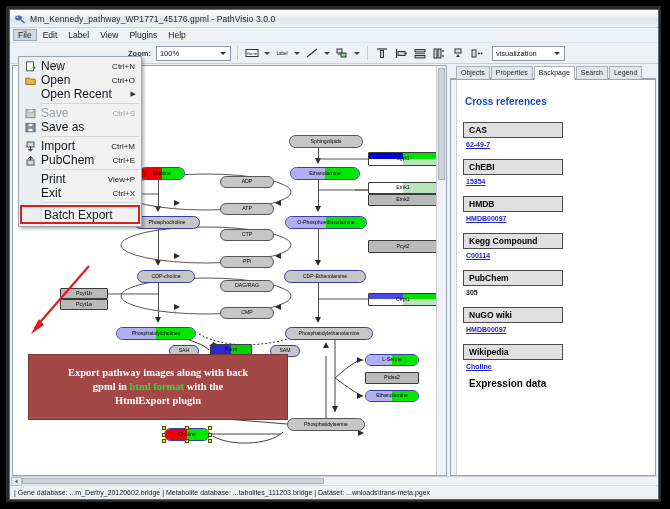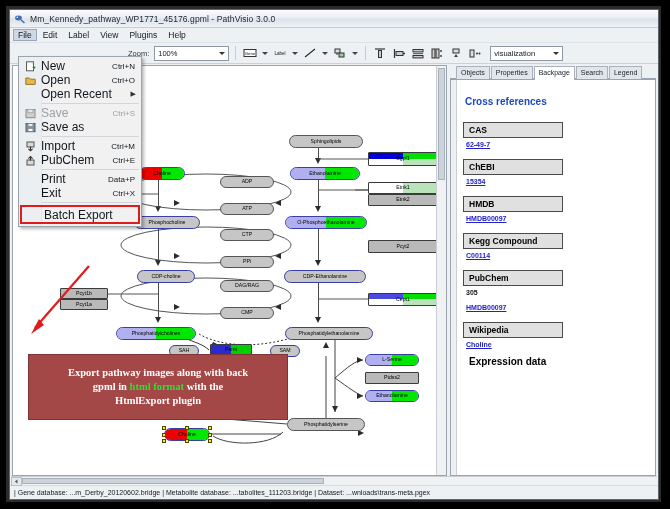--- a/index.html
+++ b/index.html
@@ -23,21 +23,21 @@
   
   .menubar{height:14px;flex:0 0 14px;background:#eef1f4;display:flex;align-items:center;
            padding-left:3px;border-bottom:1px solid #dfe4e9;position:relative;z-index:40;}
   .menu-item{font-size:8.5px;color:#12181f;padding:1px 5px;margin-right:1px;white-space:nowrap;}
   .menu-item.active{background:#cfd8e3;border:1px solid #9aa8bb;padding:0px 4px;}
 
   
   .toolbar{height:20px;flex:0 0 20px;background:#eef1f4;border-bottom:1px solid #c9d0d8;
            display:flex;align-items:center;padding-left:3px;gap:3px;}
   .tbsep{width:1px;height:14px;background:#c3cbd4;margin:0 3px;}
-  .zoomlabel{font-size:7.5px;color:#2b3440;margin-right:2px;}
+  .zoomlabel{font-size:7.5px;color:#2b3440;margin-right:2px;font-weight:bold;}
   .combo{height:13px;background:#fff;border:1px solid #8d98a4;display:flex;align-items:center;
          font-size:7.5px;color:#101820;padding-left:3px;position:relative;}
   .combo .arw{position:absolute;right:1px;top:0;bottom:0;width:11px;display:flex;align-items:center;justify-content:center;}
   .combo .arw:before{content:"";border-left:3px solid transparent;border-right:3px solid transparent;border-top:3px solid #333;}
   .zoomcombo{width:70px;}
   .viscombo{width:68px;margin-left:4px;}
   .tbtn{width:16px;height:16px;display:flex;align-items:center;justify-content:center;}
   .tbtn svg{display:block;}
   .dd{width:8px;height:14px;display:flex;align-items:center;justify-content:center;}
   .dd:before{content:"";border-left:3px solid transparent;border-right:3px solid transparent;border-top:3px solid #3b4450;}
@@ -463,21 +463,21 @@
         </div>
         <div class="sidepanel">
           <div class="sideleftbar"></div>
           <div class="xref-title">Cross references</div>
           <div id="xrefs">
               <div class="xrow"><div class="xhdr">CAS</div><div class="xval"><a href="#">62-49-7</a></div></div>
               <div class="xrow"><div class="xhdr">ChEBI</div><div class="xval"><a href="#">15354</a></div></div>
               <div class="xrow"><div class="xhdr">HMDB</div><div class="xval"><a href="#">HMDB00097</a></div></div>
               <div class="xrow"><div class="xhdr">Kegg Compound</div><div class="xval"><a href="#">C00114</a></div></div>
               <div class="xrow"><div class="xhdr">PubChem</div><div class="xval plain">305</div></div>
-              <div class="xrow"><div class="xval"><a href="#">HMDB00097</a></div></div>
+              <div class="xrow"><div class="xhdr">NuGO wiki</div><div class="xval"><a href="#">HMDB00097</a></div></div>
               <div class="xrow"><div class="xhdr">Wikipedia</div><div class="xval"><a href="#">Choline</a></div></div>
             </div>
           <div class="expr">Expression data</div>
         </div>
       </div>
     </div>
 
     <div class="hscrollbar">
       <div class="hsq">
         <svg width="5" height="5">
@@ -559,21 +559,21 @@
                 <path d="M5.5 5.5 v-4 M3.4 3.6 l2.1-2 2.1 2" stroke="#333" stroke-width="1.1" fill="none"></path>
               </svg>
             </span>
             <span class="fmlabel">PubChem</span>
             <span class="fmkey">Ctrl+E</span>
           </div>
           <div class="fmsep"></div>
           <div class="fmrow">
             <span class="fmicon"></span>
             <span class="fmlabel">Print</span>
-            <span class="fmkey">Data+P</span>
+            <span class="fmkey">View+P</span>
           </div>
           <div class="fmrow">
             <span class="fmicon"></span>
             <span class="fmlabel">Exit</span>
             <span class="fmkey">Ctrl+X</span>
           </div>
           <div class="fmsep"></div>
           <div class="fmrow boxed">
             <span class="fmicon"></span>
             <span class="fmlabel">Batch Export</span>

